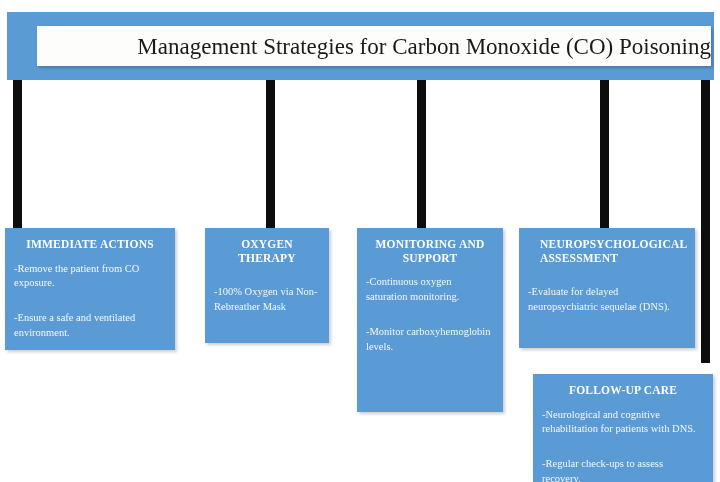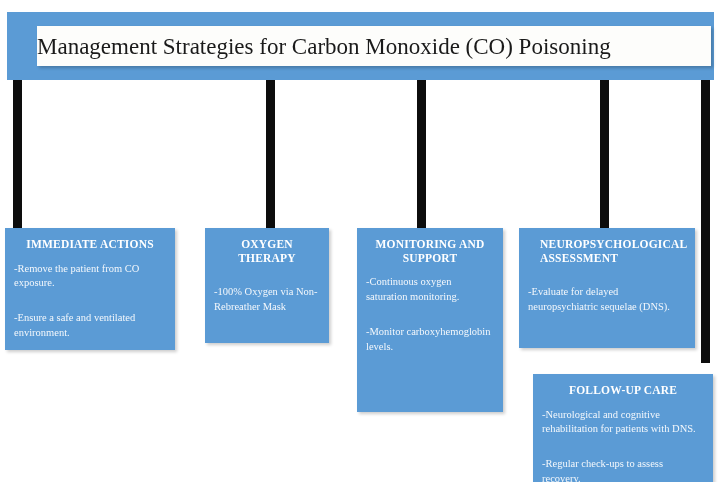--- a/index.html
+++ b/index.html
@@ -37,21 +37,21 @@
   .title-inner {
     position: absolute;
     left: 30px;
     top: 14px;
     width: 674px;
     height: 40px;
     background: #fdfdfb;
     box-shadow: 2px 2px 3px rgba(0,0,0,0.22);
     display: flex;
     align-items: center;
-    justify-content: flex-start;
+    justify-content: flex-end;
     box-sizing: border-box;
   }
   .title-text {
     font-family: "Liberation Serif", "DejaVu Serif", serif;
     font-size: 23px;
     color: #1a1a1a;
     white-space: nowrap;
     letter-spacing: 0px;
     line-height: 1;
   }

